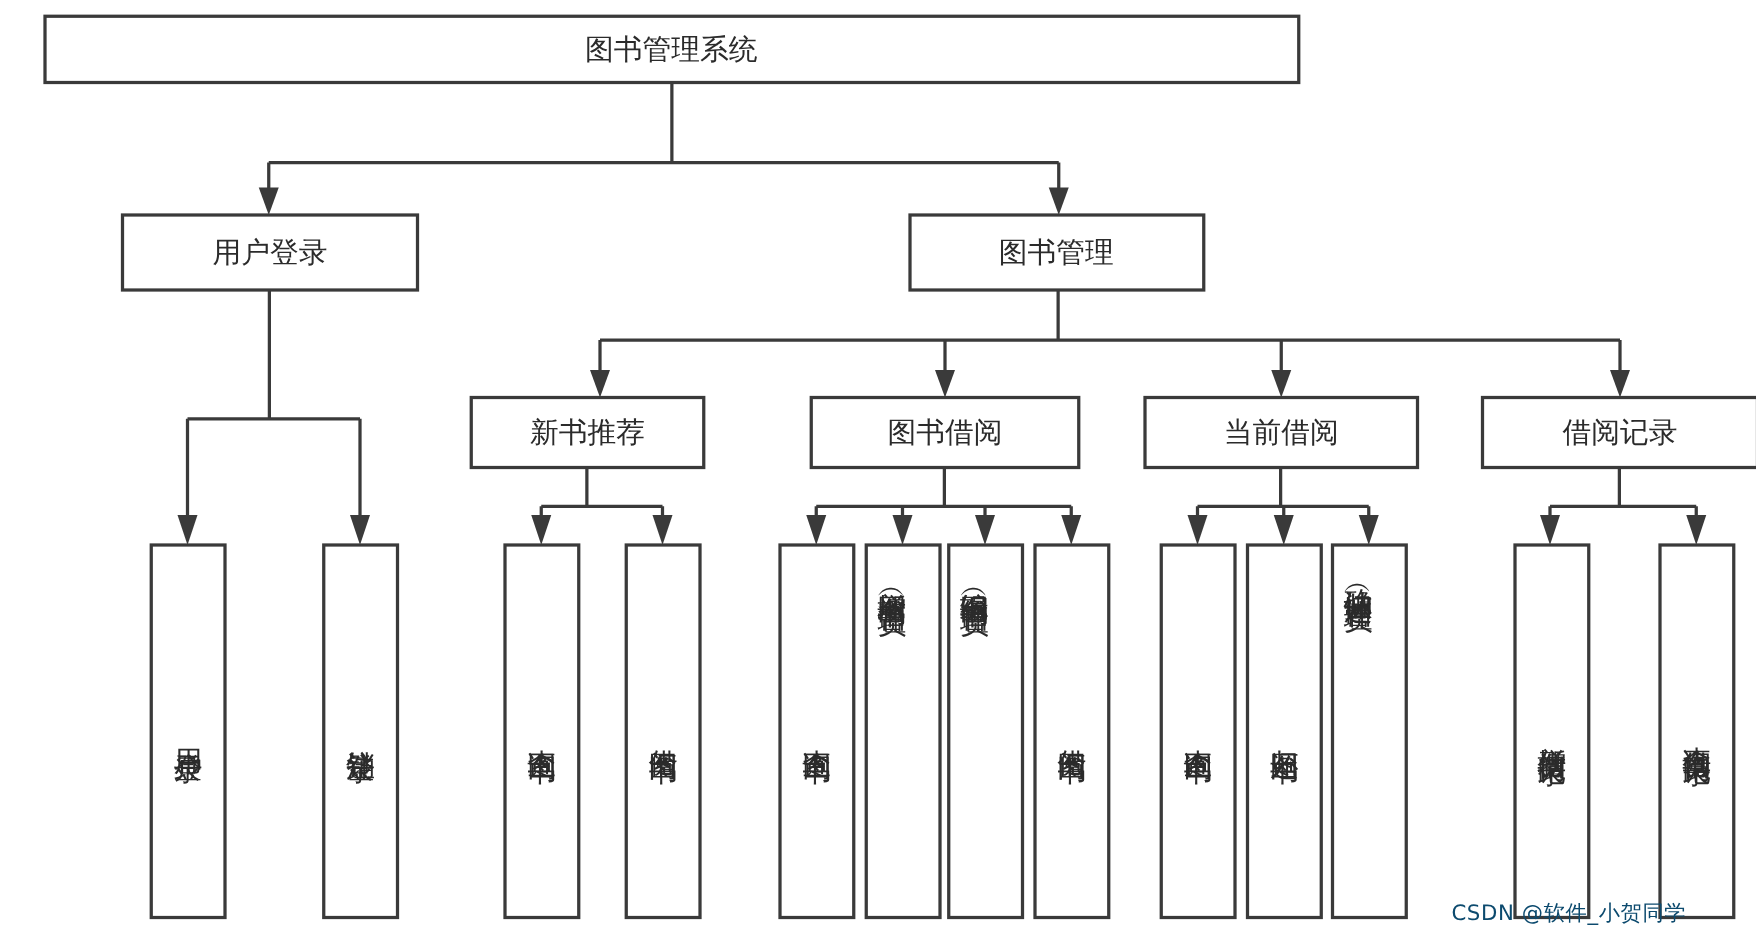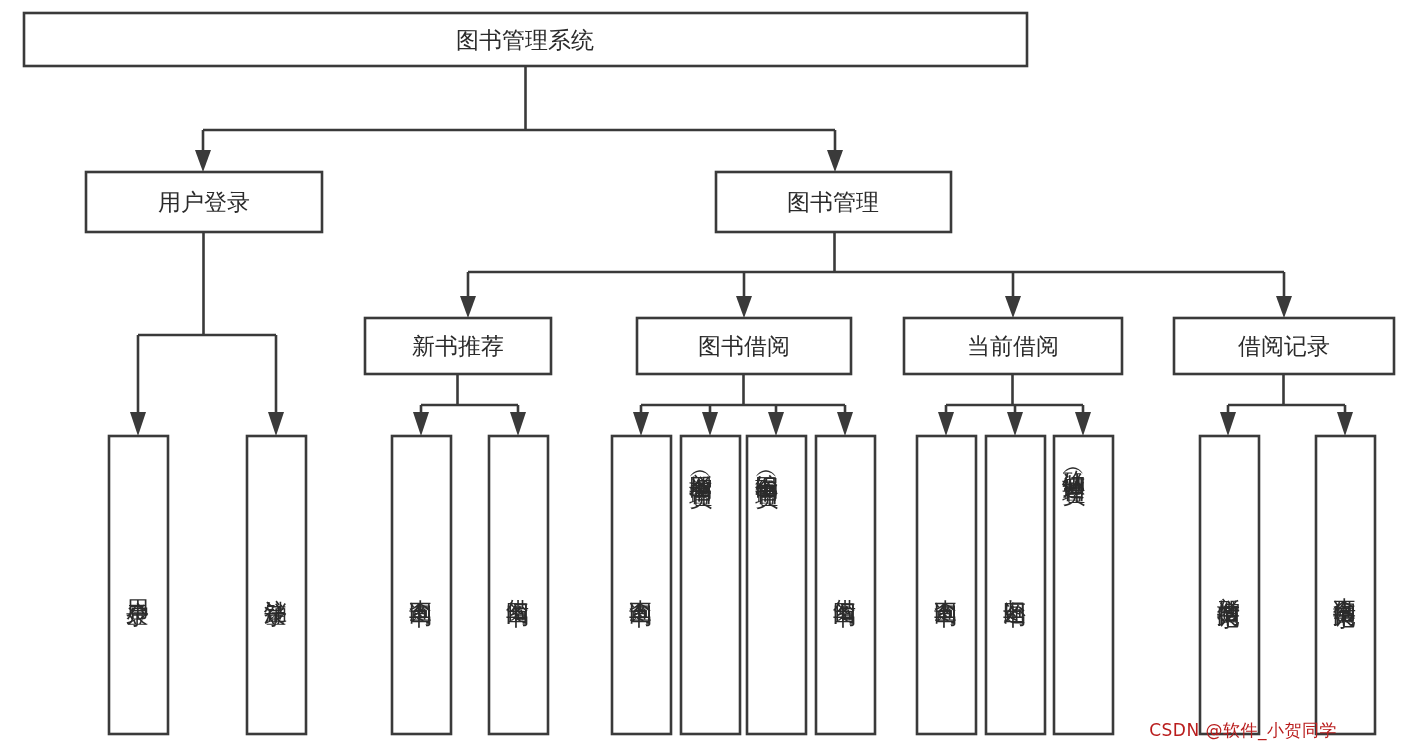--- a/index.html
+++ b/index.html
@@ -9,21 +9,21 @@
   }
   body {
     width: 1405px;
     height: 747px;
     font-family: "DejaVu Sans", "Liberation Sans", sans-serif;
     overflow: hidden;
     position: relative;
   }
   #diagram-root {
     position: absolute;
-    left: 4px;
+    left: 16px;
     top: 0;
     width: 1341px;
     height: 747px;
   }
   svg.diagram {
     display: block;
     width: 1405px;
     height: 747px;
   }
   .node-rect {
@@ -61,21 +61,21 @@
     writing-mode: vertical-rl;
     glyph-orientation-vertical: 0;
     letter-spacing: 2px;
   }
   .watermark {
     position: absolute;
     right: 8px;
     bottom: 5px;
     font-family: "DejaVu Sans", "Liberation Sans", sans-serif;
     font-size: 17px;
-    color: #b91c1c;
+    color: #0c4a6e;
     white-space: nowrap;
     pointer-events: none;
     letter-spacing: 0.5px;
   }
 </style>
 </head>
 <body>
 
 <div id="diagram-root">
 <svg class="diagram" viewBox="0 0 1405 747" xmlns="http://www.w3.org/2000/svg">

